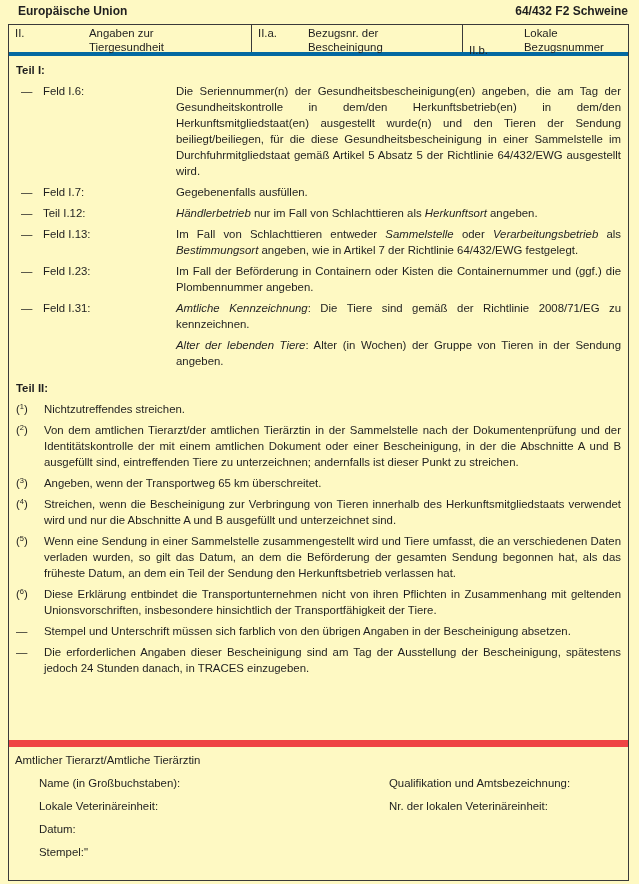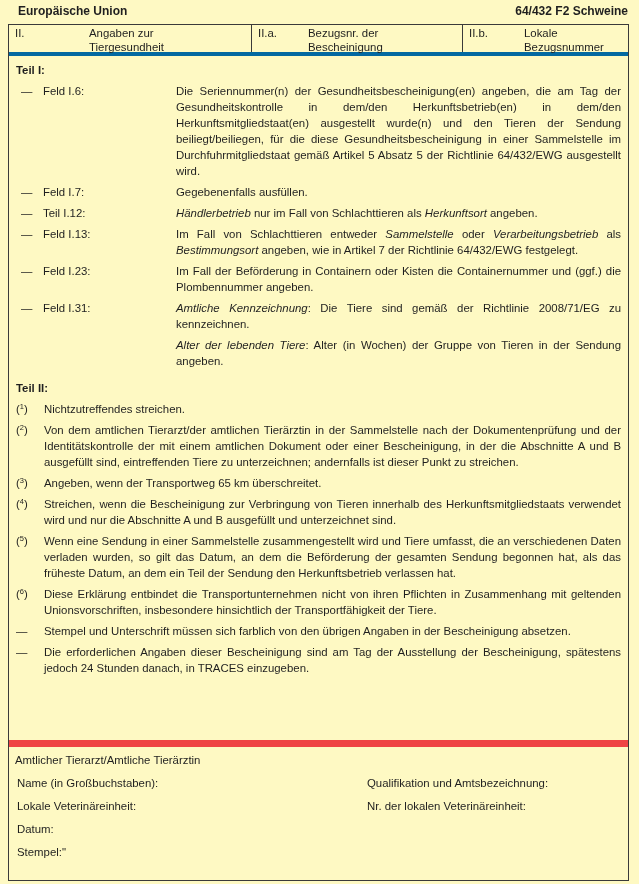--- a/index.html
+++ b/index.html
@@ -20,41 +20,41 @@
   }
   
   .thead{display:flex;border-bottom:4px solid #0369a1;height:31px;box-sizing:border-box;flex:0 0 auto;}
   .thead-cell{display:flex;align-items:flex-start;padding:2px 0 0 6px;box-sizing:border-box;font-size:11.4px;line-height:13.5px;}
   .thead-cell.c1{width:242px;}
   .thead-cell.c2{width:212px;border-left:1px solid #3a3a3a;border-right:1px solid #3a3a3a;}
   .thead-cell.c3{flex:1;}
   .cell-num{flex:0 0 auto;}
   .c1 .cell-num{width:74px;}
   .c2 .cell-num{width:50px;}
-  .c3 .cell-num{width:55px;}
+  .c3 .cell-num{width:55px;margin-top:17px;}
   .cell-label{max-width:100px;}
   
   .doc-body{flex:1 1 auto;overflow:hidden;padding:0 7px;font-size:11.4px;line-height:16px;}
   .section-heading{font-weight:700;margin:6px 0 5px 0;}
   .section-heading.t2{margin-top:11px;}
   .t1-row{display:grid;grid-template-columns:22px 133px 1fr;margin:0 0 5px 5px;}
   .t1-text{text-align:justify;}
   .t2-row{display:grid;grid-template-columns:28px 1fr;margin:0 0 5px 0;}
   .t2-text{text-align:justify;}
   sup.fnsup{font-size:7.5px;line-height:0;vertical-align:4px;}
   .it{font-style:italic;}
   
   .doc-footer{
     flex:0 0 auto;height:140px;box-sizing:border-box;
     border-top:7px solid #ef4444;
     padding:5px 7px 0 6px;font-size:11.4px;line-height:16px;
   }
   .sig-title{margin-bottom:7px;}
   .sig-row{display:flex;margin-bottom:7px;}
-  .sig-left{width:350px;margin-left:2px;flex:0 0 auto;}
+  .sig-left{width:350px;margin-left:24px;flex:0 0 auto;}
   .sig-right{flex:1;}
 </style>
 </head>
 <body>
 
 <div class="page">
 
   <div class="page-header">
     <span>Europäische Union</span>
     <span>64/432 F2 Schweine</span>

